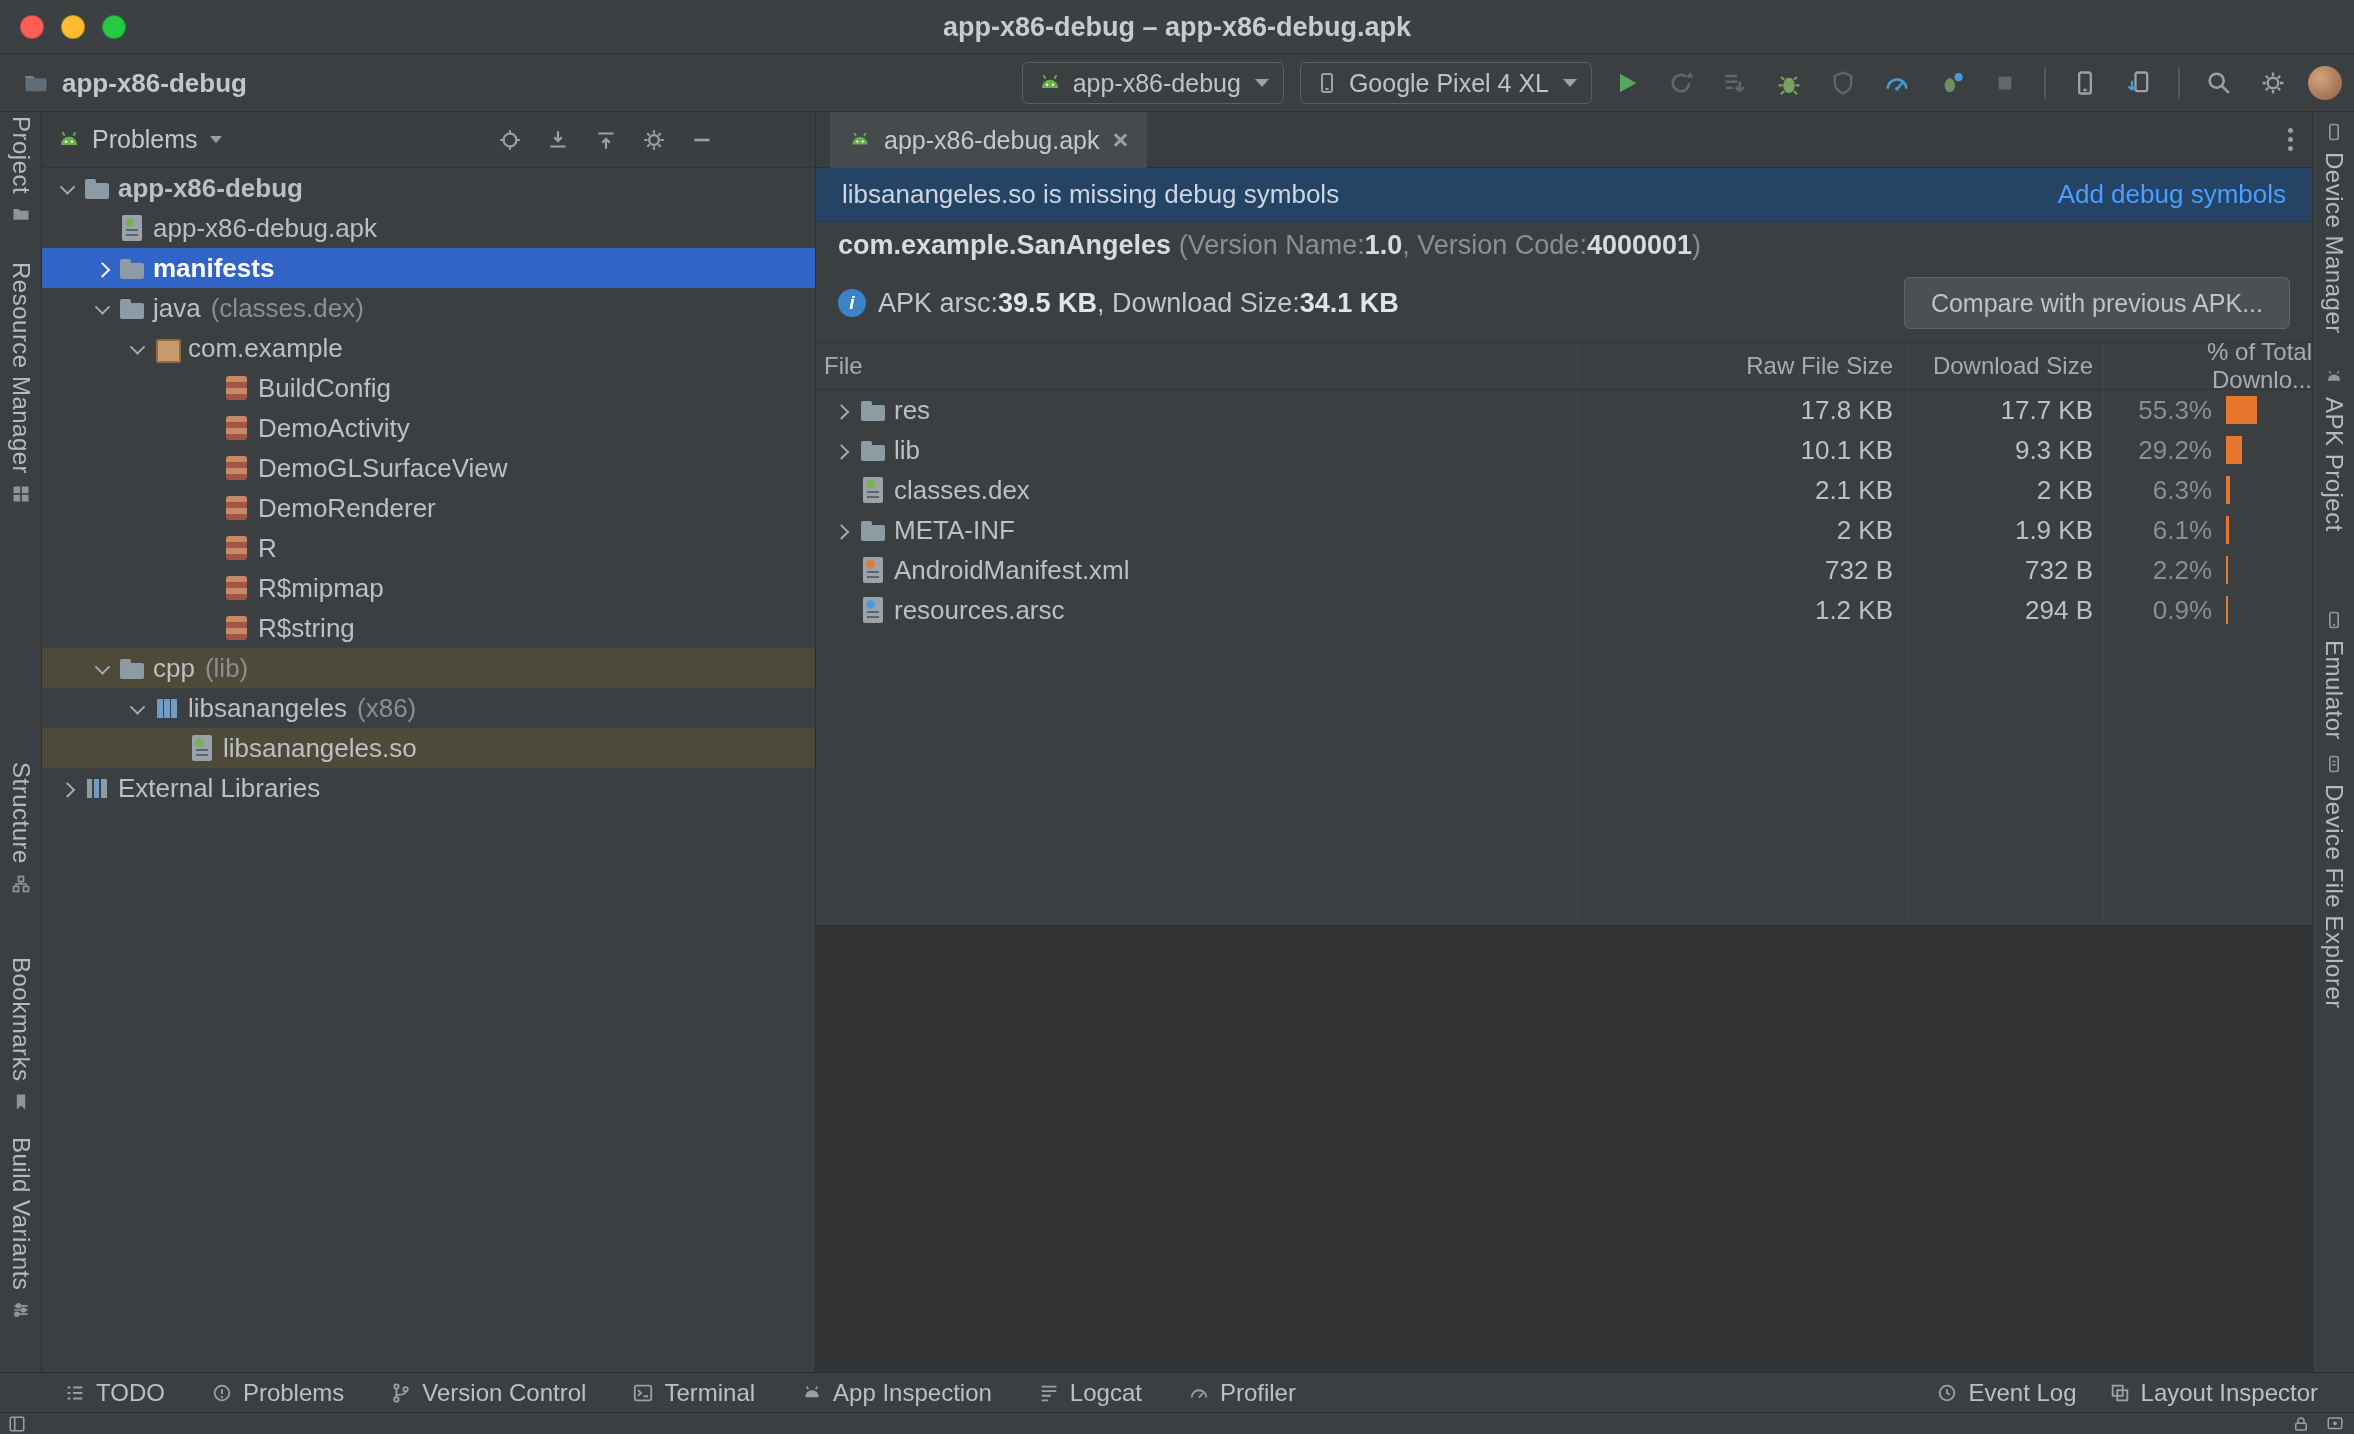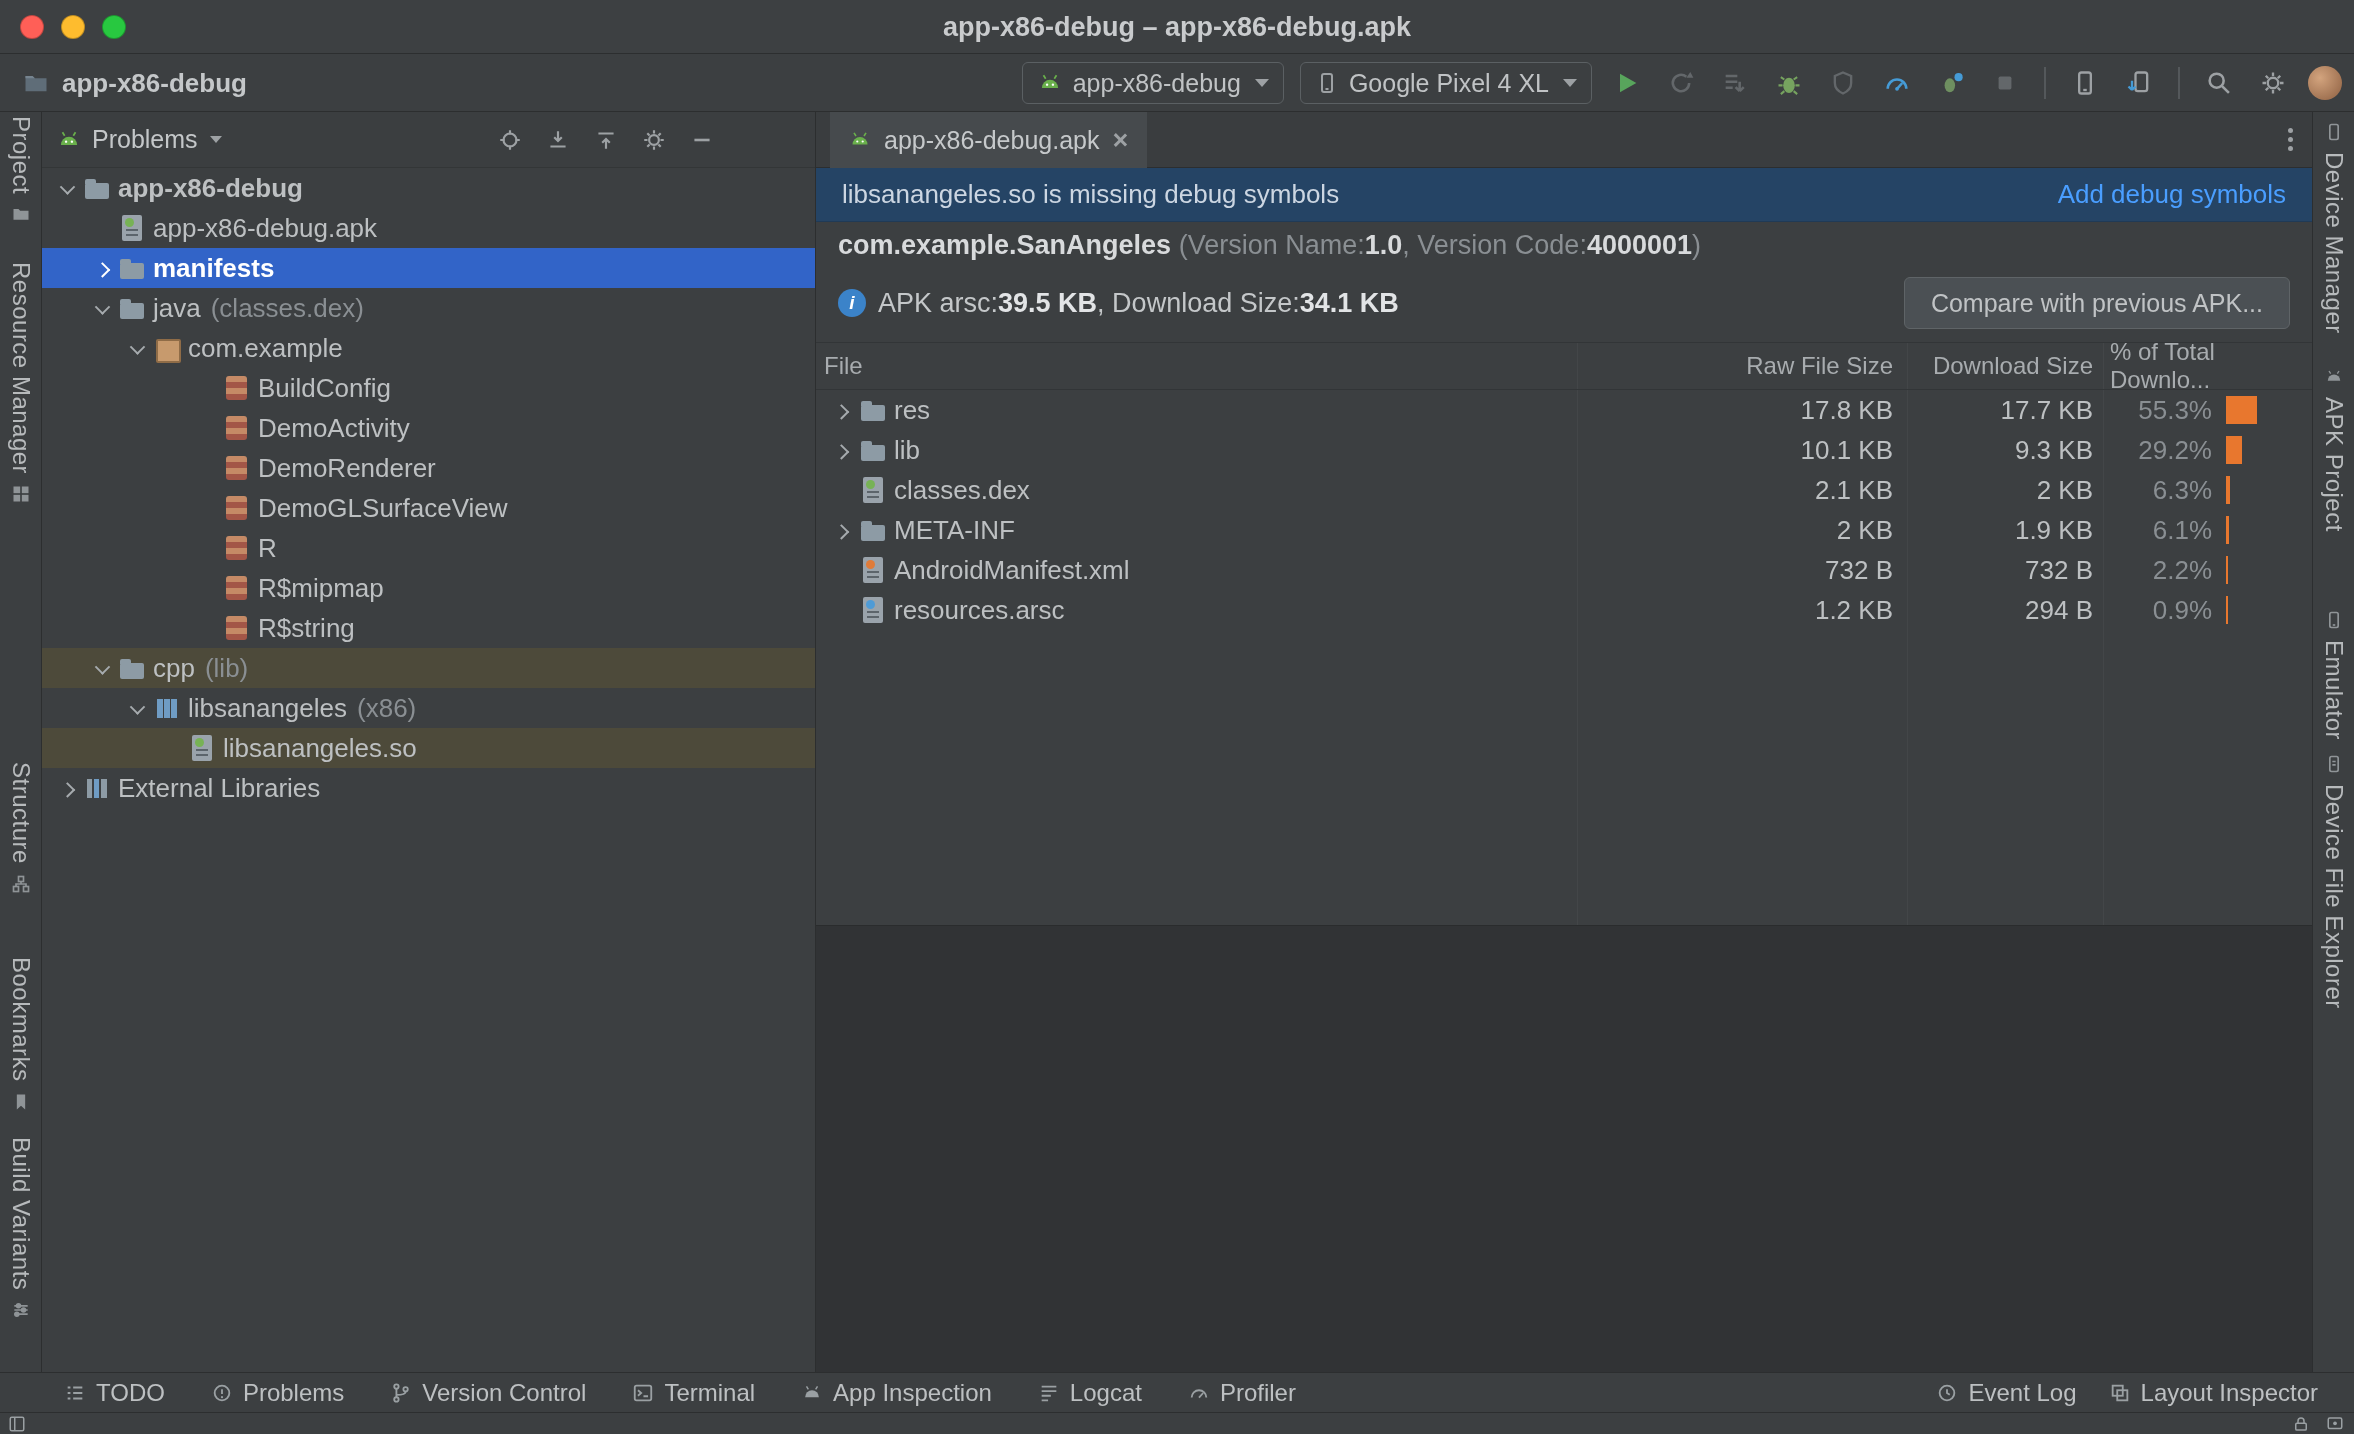--- a/index.html
+++ b/index.html
@@ -98,21 +98,21 @@
   .info-i{width:28px;height:28px;border-radius:50%;background:#3b83c9;color:#fff;font-size:19px;font-weight:bold;
           display:flex;align-items:center;justify-content:center;margin-right:12px;flex:none;}
   .info-i::before{content:"i";font-style:italic;}
   .sizerow b{color:#e2e4e6;}
   .cmp-btn{margin-left:auto;height:52px;padding:0 26px;border:1px solid #5f6467;border-radius:6px;background:#4b5054;
            color:#c0c3c5;font-size:25px;display:flex;align-items:center;cursor:default;}
 
   
   .apk-table{position:absolute;top:230px;left:0;right:0;bottom:447px;display:flex;flex-direction:column;}
   .thead{height:48px;display:flex;align-items:center;border-top:1px solid var(--line2);border-bottom:1px solid var(--line2);
-         font-size:24px;color:#a8acaf;}
+         font-size:24px;color:#a8acaf;text-align:right;}
   .frow{height:40px;display:flex;align-items:center;font-size:26px;color:var(--text);}
   .cell{height:100%;display:flex;align-items:center;}
   .c-name{flex:1;padding-left:8px;border-right:1px solid #434648;overflow:hidden;white-space:nowrap;}
   .c-raw{width:330px;justify-content:flex-end;padding-right:14px;border-right:1px solid #434648;}
   .c-dl{width:196px;justify-content:flex-end;padding-right:10px;border-right:1px solid #434648;}
   .c-pct{width:108px;justify-content:flex-end;color:var(--dim);}
   .c-bar{width:100px;padding-left:14px;justify-content:flex-start;}
   .bar-fill{height:28px;background:var(--accent-orange,#e8772e);}
   .fchev{width:34px;height:40px;display:flex;align-items:center;justify-content:center;flex:none;}
   .fchev.right::before{content:"";width:9px;height:9px;border-right:2.5px solid #a6abae;border-bottom:2.5px solid #a6abae;transform:rotate(-45deg) translate(-1px,1px);}
@@ -393,26 +393,26 @@
       <span class="lbl">BuildConfig</span>
     </div>
     <div class="trow p4">
       <span class="chev none"></span>
       <span class="ti ti-class"></span>
       <span class="lbl">DemoActivity</span>
     </div>
     <div class="trow p4">
       <span class="chev none"></span>
       <span class="ti ti-class"></span>
+      <span class="lbl">DemoGLSurfaceView</span>
+    </div>
+    <div class="trow p4">
+      <span class="chev none"></span>
+      <span class="ti ti-class"></span>
       <span class="lbl">DemoRenderer</span>
-    </div>
-    <div class="trow p4">
-      <span class="chev none"></span>
-      <span class="ti ti-class"></span>
-      <span class="lbl">DemoGLSurfaceView</span>
     </div>
     <div class="trow p4">
       <span class="chev none"></span>
       <span class="ti ti-class"></span>
       <span class="lbl">R</span>
     </div>
     <div class="trow p4">
       <span class="chev none"></span>
       <span class="ti ti-class"></span>
       <span class="lbl">R$mipmap</span>

